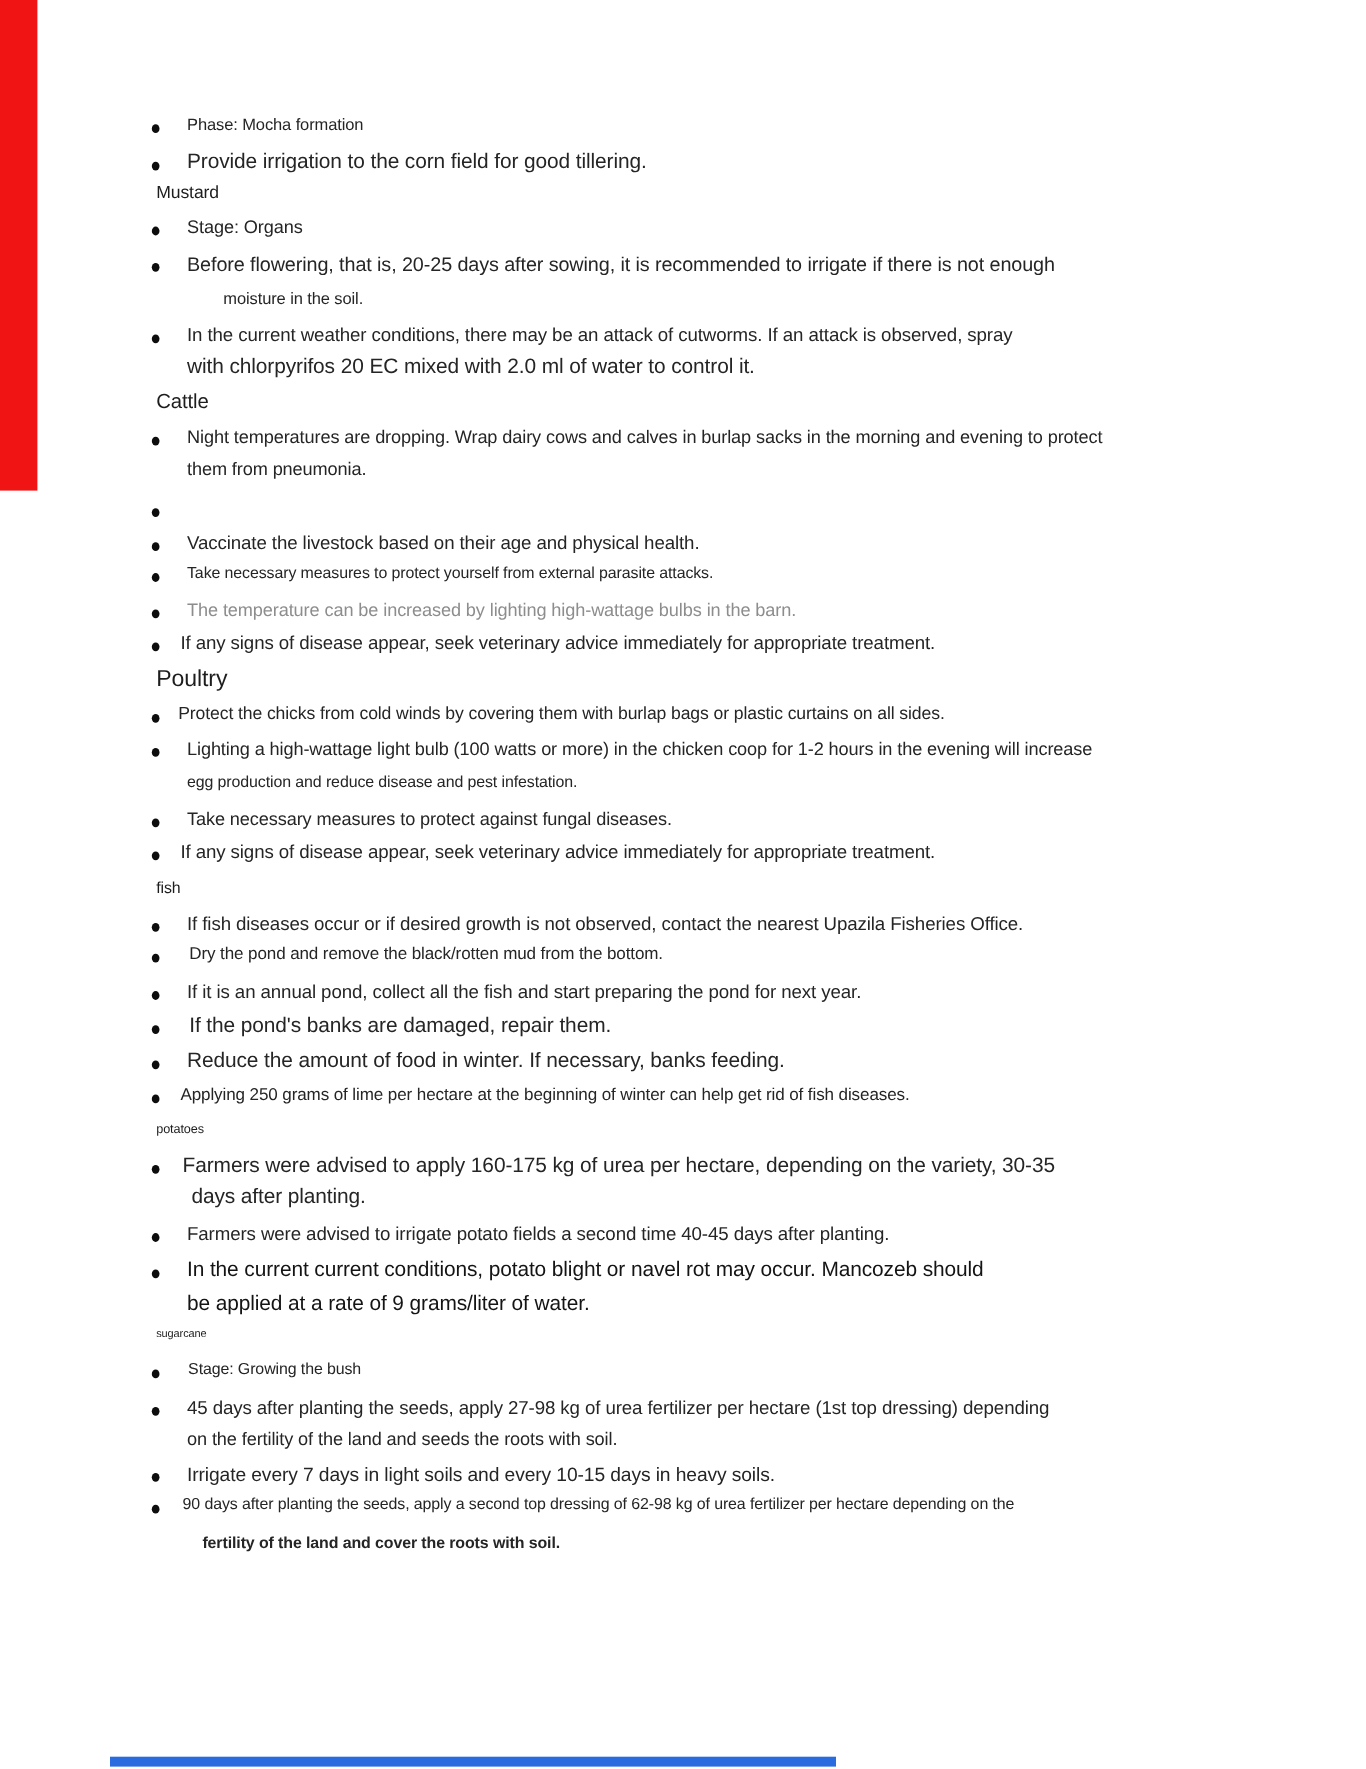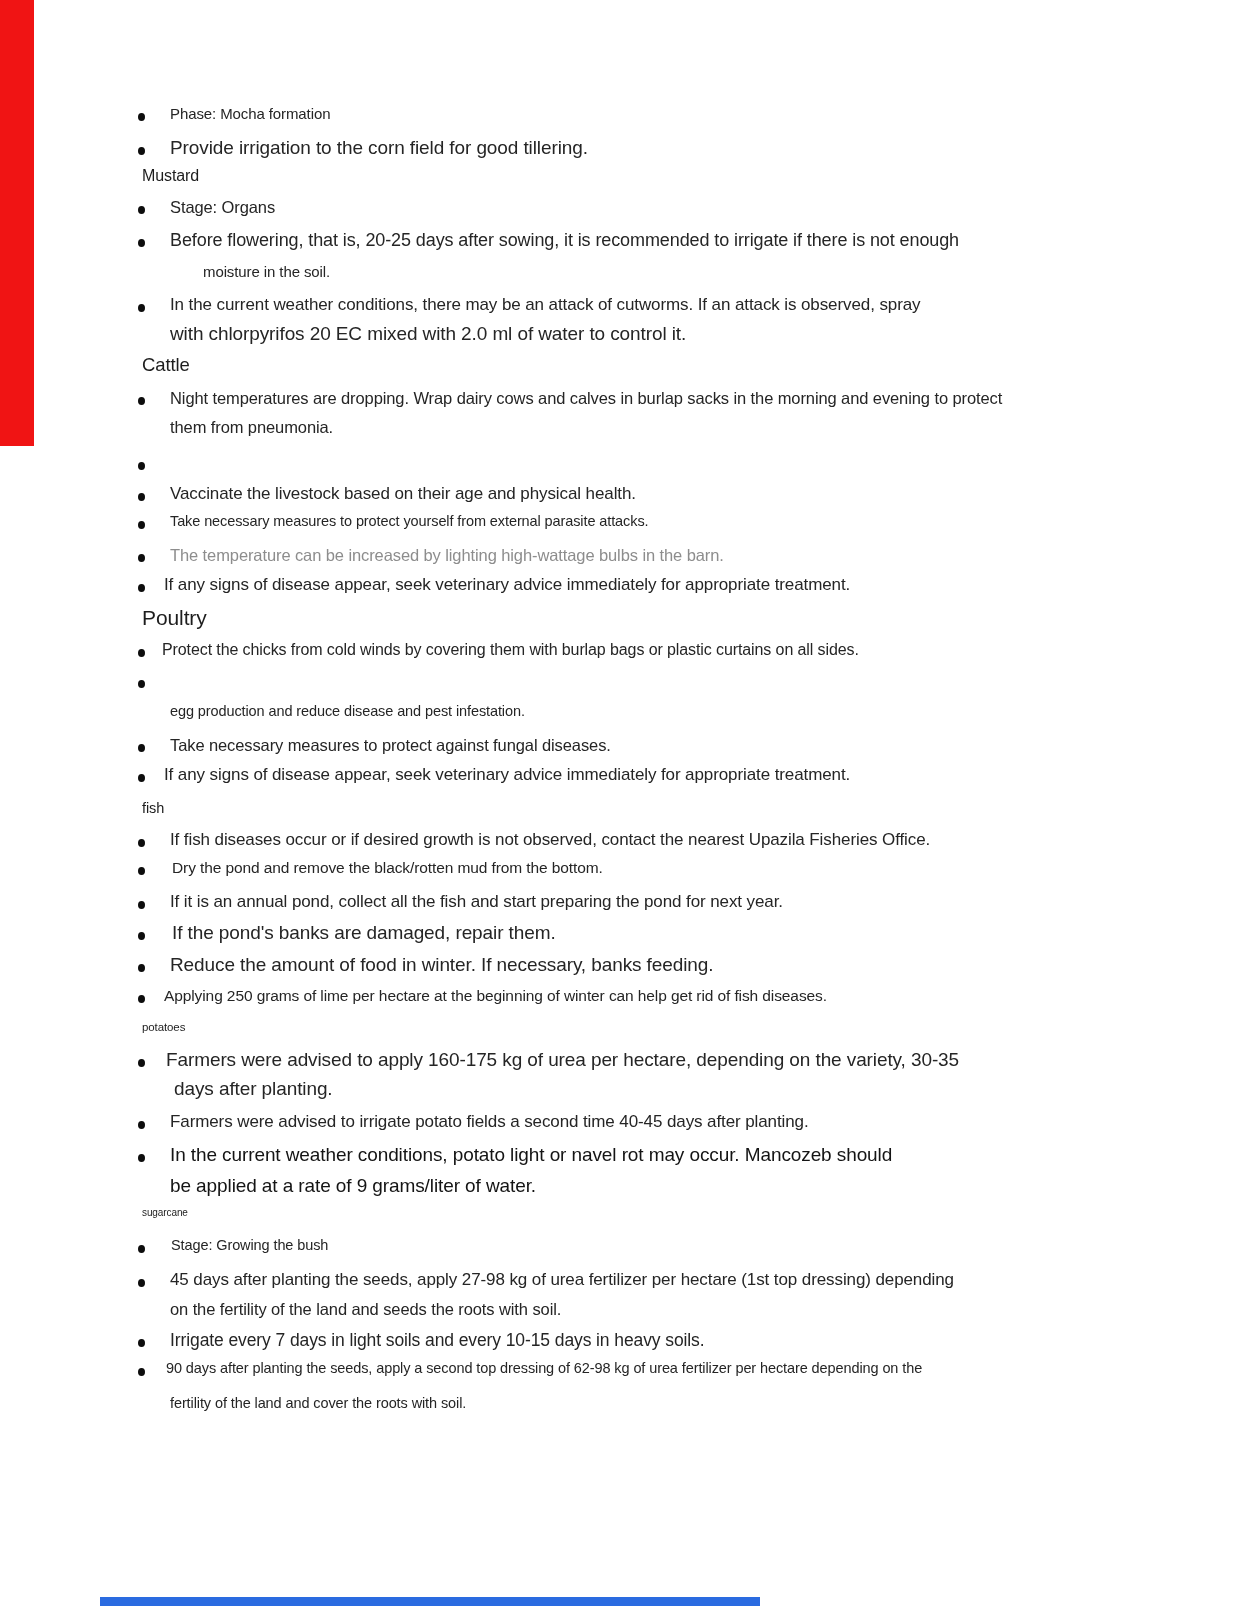--- a/index.html
+++ b/index.html
@@ -68,20 +68,21 @@
     <span class="dot" style="left: 138px; top: 520.525px; background: rgb(13, 13, 13);"></span>
     <div class="line" style="left: 170px; top: 514px; font-size: 14.5px;">Take necessary measures to protect yourself from external parasite attacks.</div>
     <span class="dot" style="left: 138px; top: 554.425px; background: rgb(13, 13, 13);"></span>
     <div class="line muted" style="left: 170px; top: 547px; font-size: 16.5px;">The temperature can be increased by lighting high-wattage bulbs in the barn.</div>
     <span class="dot" style="left: 138px; top: 583.65px; background: rgb(13, 13, 13);"></span>
     <div class="line" style="left: 164px; top: 576px; font-size: 17px;">If any signs of disease appear, seek veterinary advice immediately for appropriate treatment.</div>
     <div class="line heading" style="left: 142px; top: 607px; font-size: 21px; font-weight: 500;">Poultry</div>
     <span class="dot" style="left: 138px; top: 649.2px; background: rgb(13, 13, 13);"></span>
     <div class="line" style="left: 162px; top: 642px; font-size: 16px;">Protect the chicks from cold winds by covering them with burlap bags or plastic curtains on all sides.</div>
     <span class="dot" style="left: 138px; top: 680.425px; background: rgb(13, 13, 13);"></span>
+    <div class="line" style="left: 170px; top: 673px; font-size: 16.5px;">Lighting a high-wattage light bulb (100 watts or more) in the chicken coop for 1-2 hours in the evening will increase</div>
     <div class="line" style="left: 170px; top: 704px; font-size: 14.5px;">egg production and reduce disease and pest infestation.</div>
     <span class="dot" style="left: 138px; top: 744.425px; background: rgb(13, 13, 13);"></span>
     <div class="line" style="left: 170px; top: 737px; font-size: 16.5px;">Take necessary measures to protect against fungal diseases.</div>
     <span class="dot" style="left: 138px; top: 773.65px; background: rgb(13, 13, 13);"></span>
     <div class="line" style="left: 164px; top: 766px; font-size: 17px;">If any signs of disease appear, seek veterinary advice immediately for appropriate treatment.</div>
     <div class="line heading" style="left: 142px; top: 801px; font-size: 14.5px;">fish</div>
     <span class="dot" style="left: 138px; top: 838.65px; background: rgb(13, 13, 13);"></span>
     <div class="line" style="left: 170px; top: 831px; font-size: 17px;">If fish diseases occur or if desired growth is not observed, contact the nearest Upazila Fisheries Office.</div>
     <span class="dot" style="left: 138px; top: 866.975px; background: rgb(13, 13, 13);"></span>
     <div class="line" style="left: 172px; top: 860px; font-size: 15.5px;">Dry the pond and remove the black/rotten mud from the bottom.</div>
@@ -93,26 +94,26 @@
     <div class="line" style="left: 170px; top: 955px; font-size: 19px;">Reduce the amount of food in winter. If necessary, banks feeding.</div>
     <span class="dot" style="left: 138px; top: 994.975px; background: rgb(13, 13, 13);"></span>
     <div class="line" style="left: 164px; top: 988px; font-size: 15.5px;">Applying 250 grams of lime per hectare at the beginning of winter can help get rid of fish diseases.</div>
     <div class="line heading" style="left: 142px; top: 1021px; font-size: 11.5px;">potatoes</div>
     <span class="dot" style="left: 138px; top: 1058.55px; background: rgb(13, 13, 13);"></span>
     <div class="line" style="left: 166px; top: 1050px; font-size: 19px;">Farmers were advised to apply 160-175 kg of urea per hectare, depending on the variety, 30-35</div>
     <div class="line" style="left: 174px; top: 1079px; font-size: 19px;">days after planting.</div>
     <span class="dot" style="left: 138px; top: 1120.65px; background: rgb(13, 13, 13);"></span>
     <div class="line" style="left: 170px; top: 1113px; font-size: 17px;">Farmers were advised to irrigate potato fields a second time 40-45 days after planting.</div>
     <span class="dot" style="left: 138px; top: 1153.55px; background: rgb(13, 13, 13);"></span>
-    <div class="line emph" style="left: 170px; top: 1145px; font-size: 19px;">In the current weather conditions, potato light or navel rot may occur. Mancozeb should</div>
+    <div class="line emph" style="left: 170px; top: 1145px; font-size: 19px;">In the current current conditions, potato blight or navel rot may occur. Mancozeb should</div>
     <div class="line emph" style="left: 170px; top: 1176px; font-size: 19px;">be applied at a rate of 9 grams/liter of water.</div>
     <div class="line heading" style="left: 142px; top: 1208px; font-size: 10px;">sugarcane</div>
     <span class="dot" style="left: 138px; top: 1244.53px; background: rgb(13, 13, 13);"></span>
     <div class="line" style="left: 171px; top: 1238px; font-size: 14.5px;">Stage: Growing the bush</div>
     <span class="dot" style="left: 138px; top: 1278.65px; background: rgb(13, 13, 13);"></span>
     <div class="line" style="left: 170px; top: 1271px; font-size: 17px;">45 days after planting the seeds, apply 27-98 kg of urea fertilizer per hectare (1st top dressing) depending</div>
     <div class="line" style="left: 170px; top: 1301px; font-size: 16.5px;">on the fertility of the land and seeds the roots with soil.</div>
     <span class="dot" style="left: 138px; top: 1338.88px; background: rgb(13, 13, 13);"></span>
     <div class="line" style="left: 170px; top: 1331px; font-size: 17.5px;">Irrigate every 7 days in light soils and every 10-15 days in heavy soils.</div>
     <span class="dot" style="left: 138px; top: 1367.53px; background: rgb(13, 13, 13);"></span>
     <div class="line" style="left: 166px; top: 1361px; font-size: 14.5px;">90 days after planting the seeds, apply a second top dressing of 62-98 kg of urea fertilizer per hectare depending on the</div>
-    <div class="line" style="left: 170px; top: 1396px; font-size: 14.5px;">fertility of the land and cover the roots with soil.</div>
+    <div class="line" style="left: 184px; top: 1396px; font-size: 14.5px; font-weight: bold;">fertility of the land and cover the roots with soil.</div>
   </div>
 
 </body></html>

